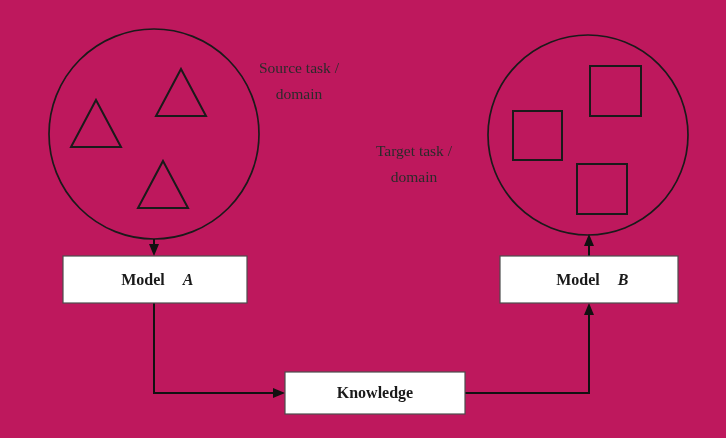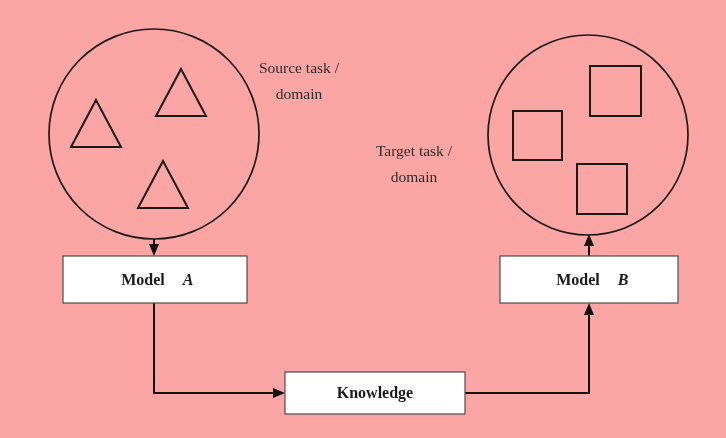--- a/index.html
+++ b/index.html
@@ -11,21 +11,21 @@
   body {
     width: 726px;
     height: 438px;
     overflow: hidden;
     font-family: "Liberation Serif", "DejaVu Serif", serif;
   }
   #diagram-root {
     position: relative;
     width: 726px;
     height: 438px;
-    background: #fca5a5;
+    background: #be185d;
   }
   svg#diagram-svg {
     position: absolute;
     top: 0;
     left: 0;
     width: 726px;
     height: 438px;
     display: block;
   }
   .shape-outline {

